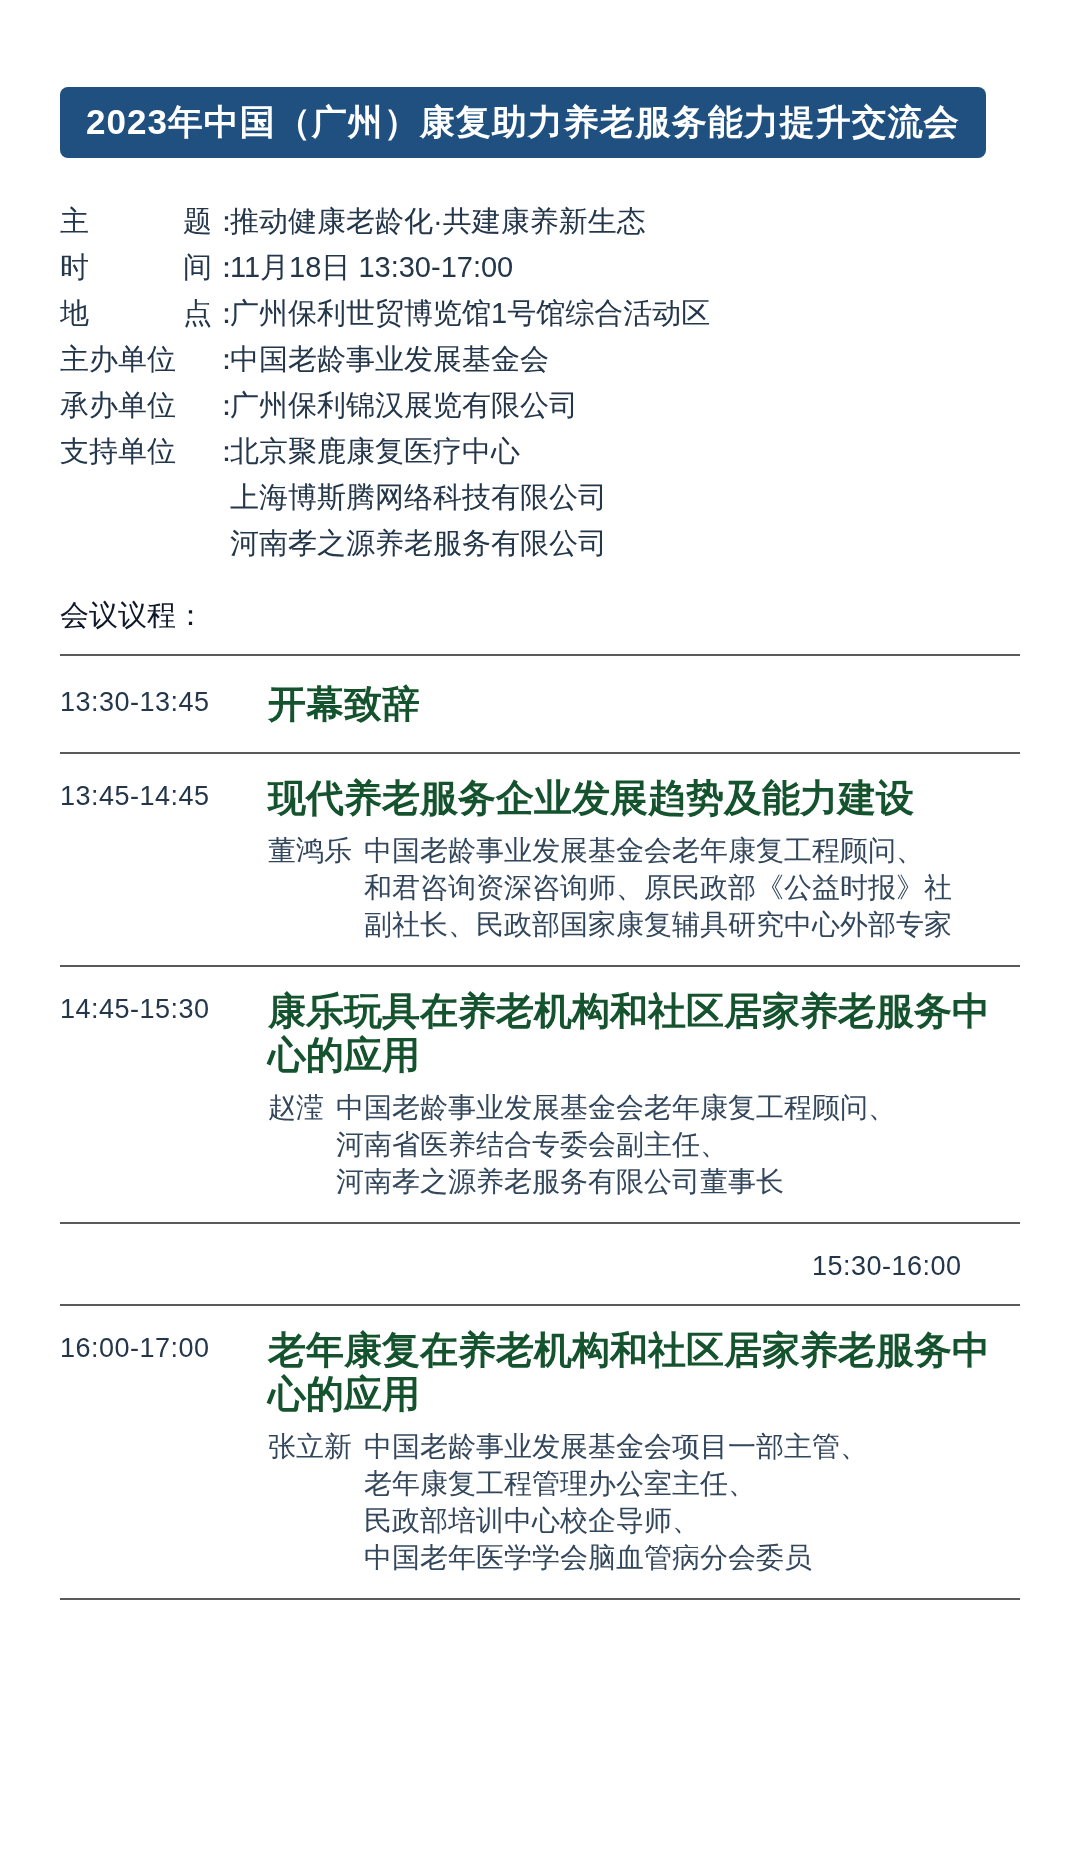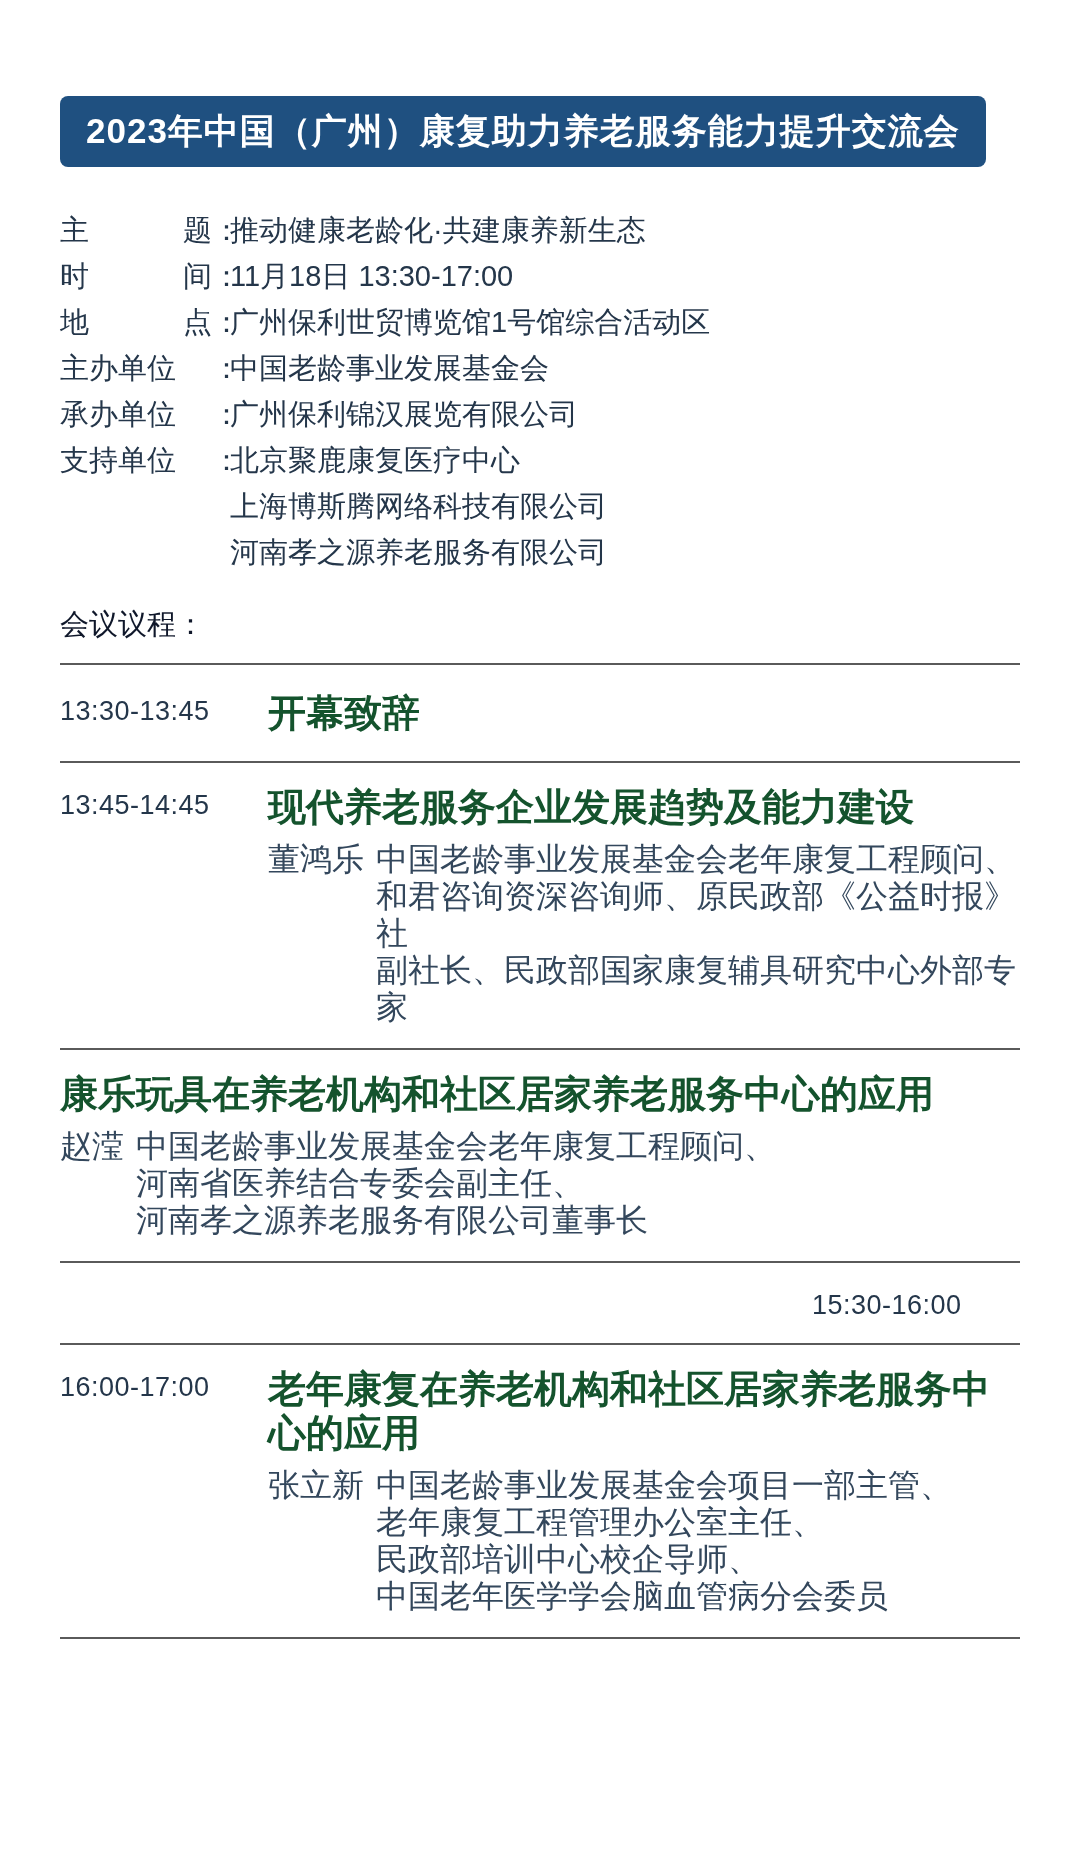--- a/index.html
+++ b/index.html
@@ -12,21 +12,21 @@
     background: #ffffff;
     font-family: "Liberation Sans", sans-serif;
     color: #1a2c3f;
     overflow: hidden;
   }
   .page {
     position: relative;
     width: 1080px;
     height: 1850px;
     box-sizing: border-box;
-    padding: 12px 60px;
+    padding: 3px 60px;
   }
   
   .banner-wrap {
     padding-top: 84px;
   }
   .banner {
     display: inline-block;
     background: #1f5080;
     color: #ffffff;
     font-size: 35px;
@@ -101,21 +101,21 @@
   }
   .slot-title {
     font-size: 38px;
     font-weight: bold;
     color: #14532d;
     line-height: 44px;
   }
   .speaker {
     margin-top: 12px;
     display: flex;
-    font-size: 32px;
+    font-size: 28px;
     color: #33475c;
     line-height: 37px;
   }
   .speaker-name {
     flex: none;
     padding-right: 12px;
   }
   .speaker-lines {
     flex: 1;
   }
@@ -209,20 +209,21 @@
             <div>和君咨询资深咨询师、原民政部《公益时报》社</div>
             <div>副社长、民政部国家康复辅具研究中心外部专家</div>
           </div>
         </div>
       </div>
     </div>
 
     <div class="sep"></div>
 
     <div class="slot">
+      <div class="slot-time">14:45-15:30</div>
       <div class="slot-body">
         <div class="slot-title">康乐玩具在养老机构和社区居家养老服务中心的应用</div>
         <div class="speaker">
           <div class="speaker-name">赵滢</div>
           <div class="speaker-lines">
             <div>中国老龄事业发展基金会老年康复工程顾问、</div>
             <div>河南省医养结合专委会副主任、</div>
             <div>河南孝之源养老服务有限公司董事长</div>
           </div>
         </div>

